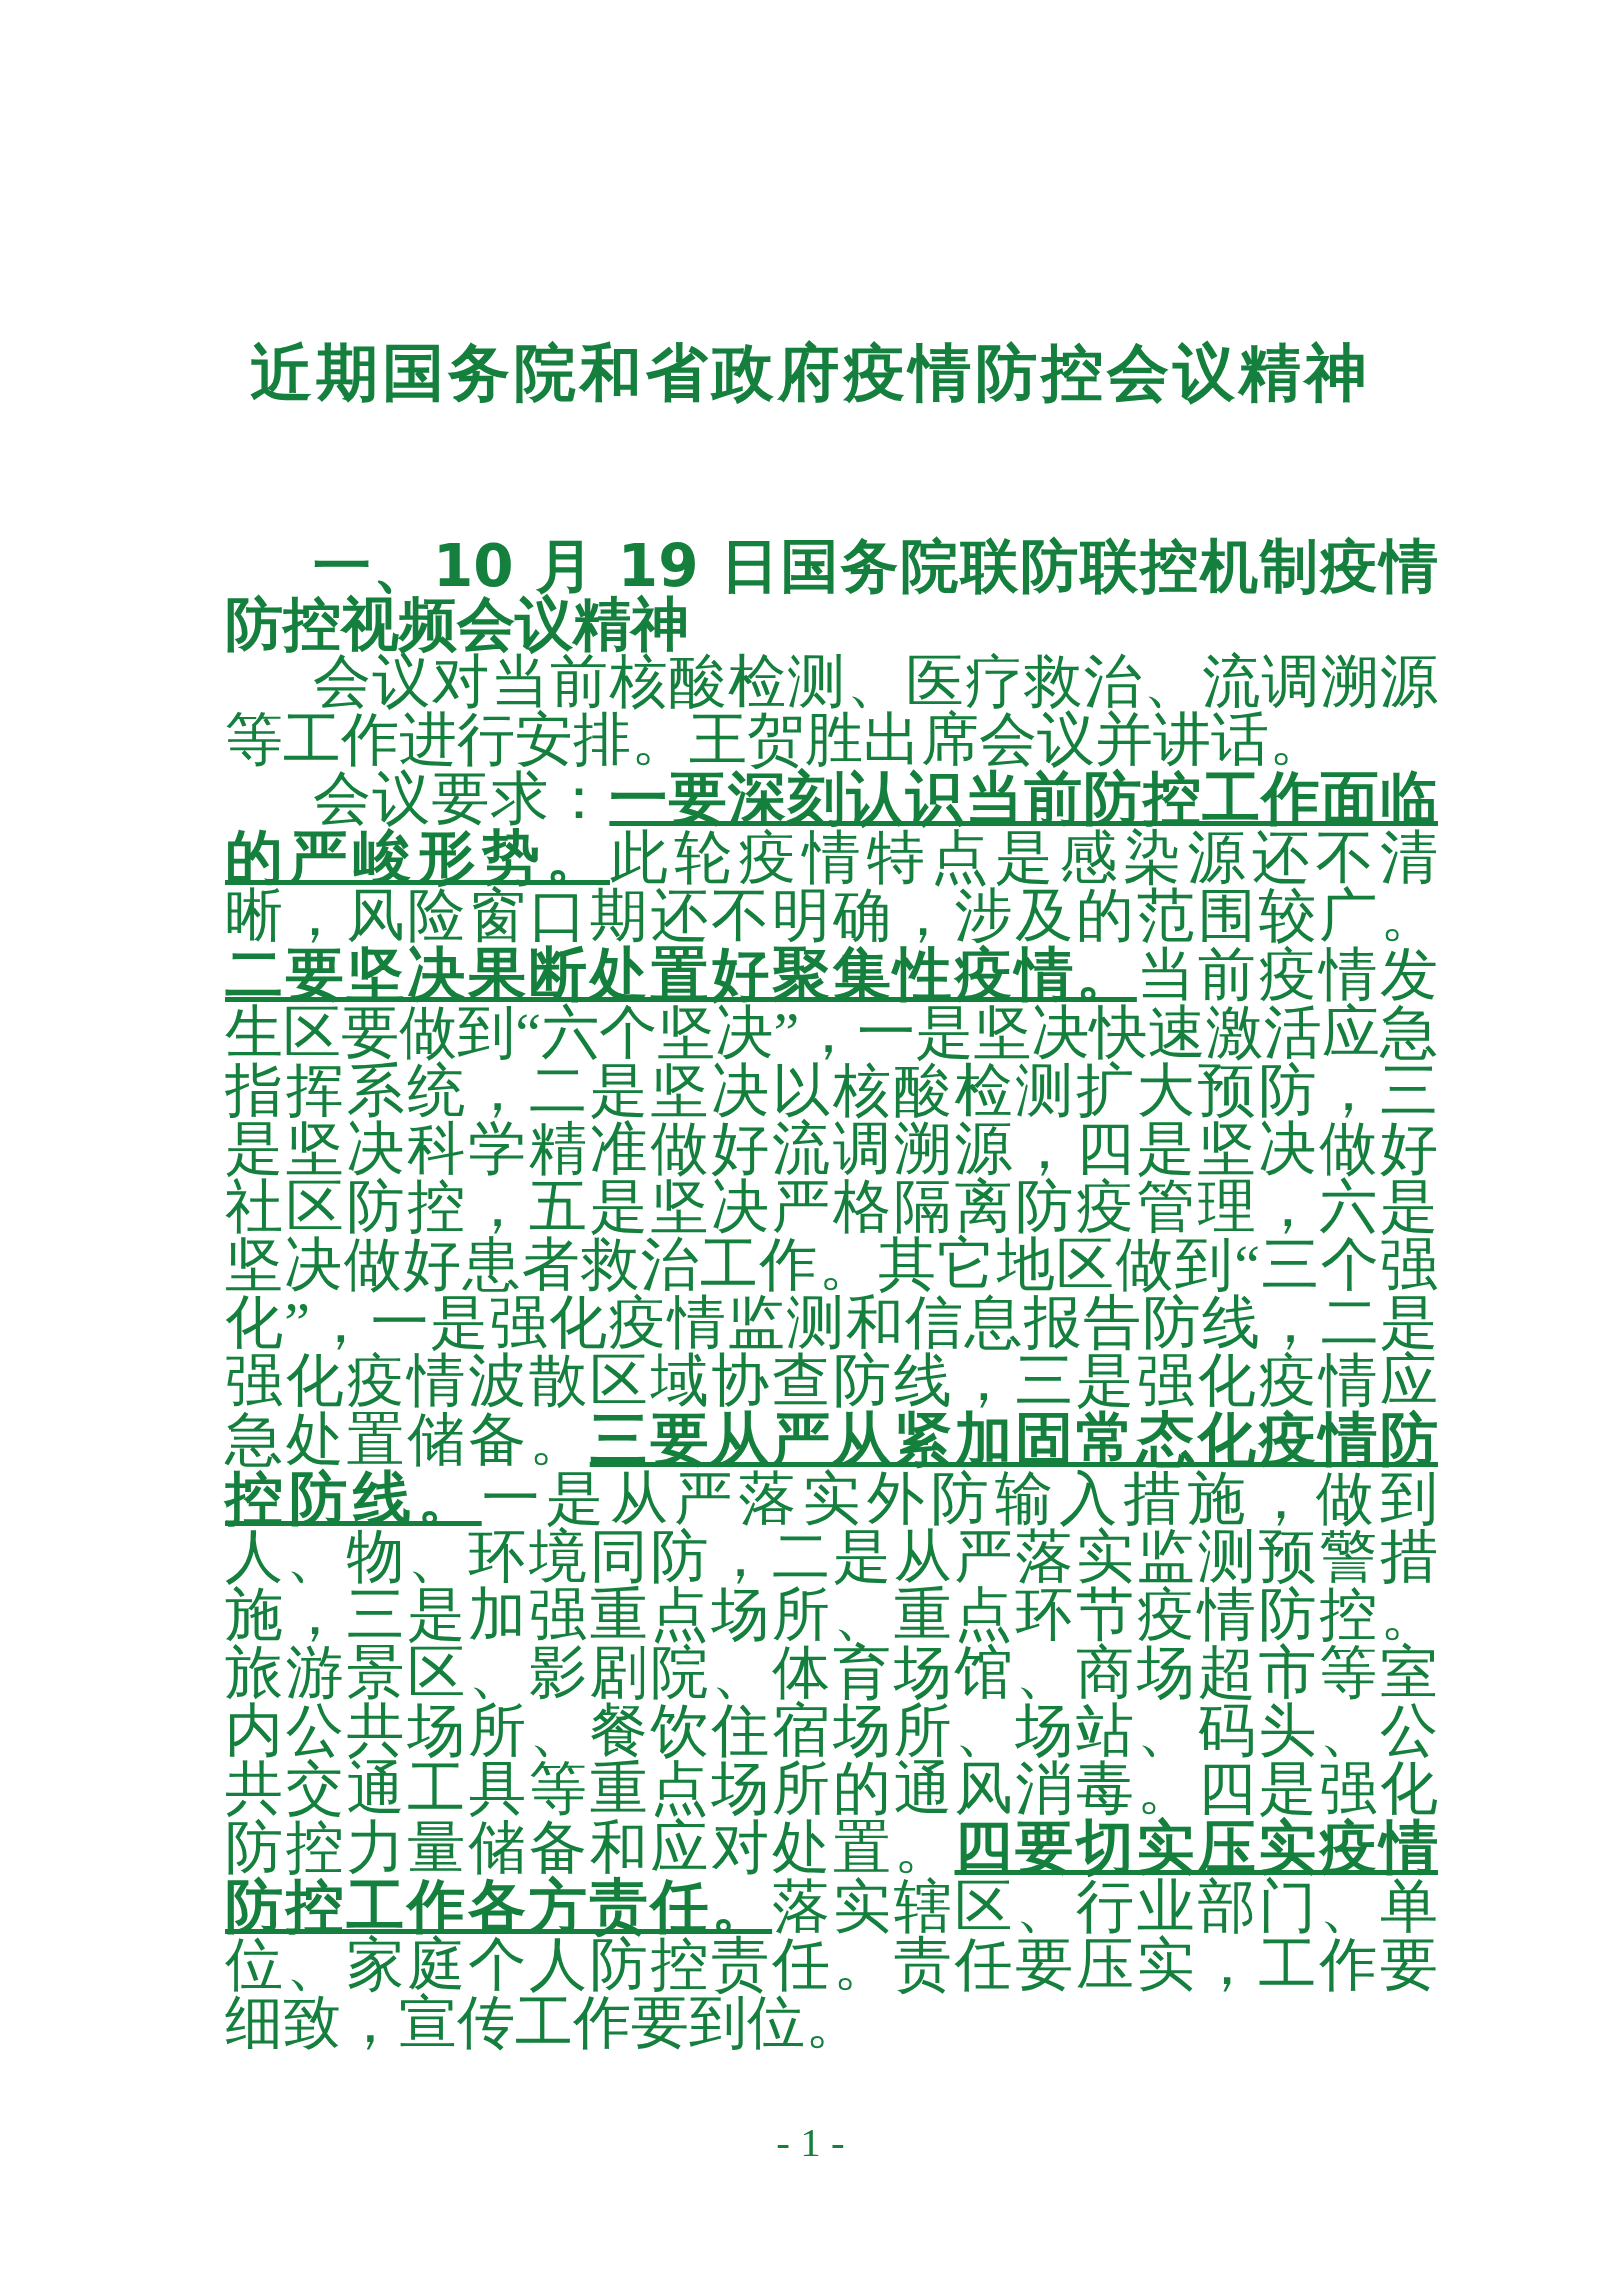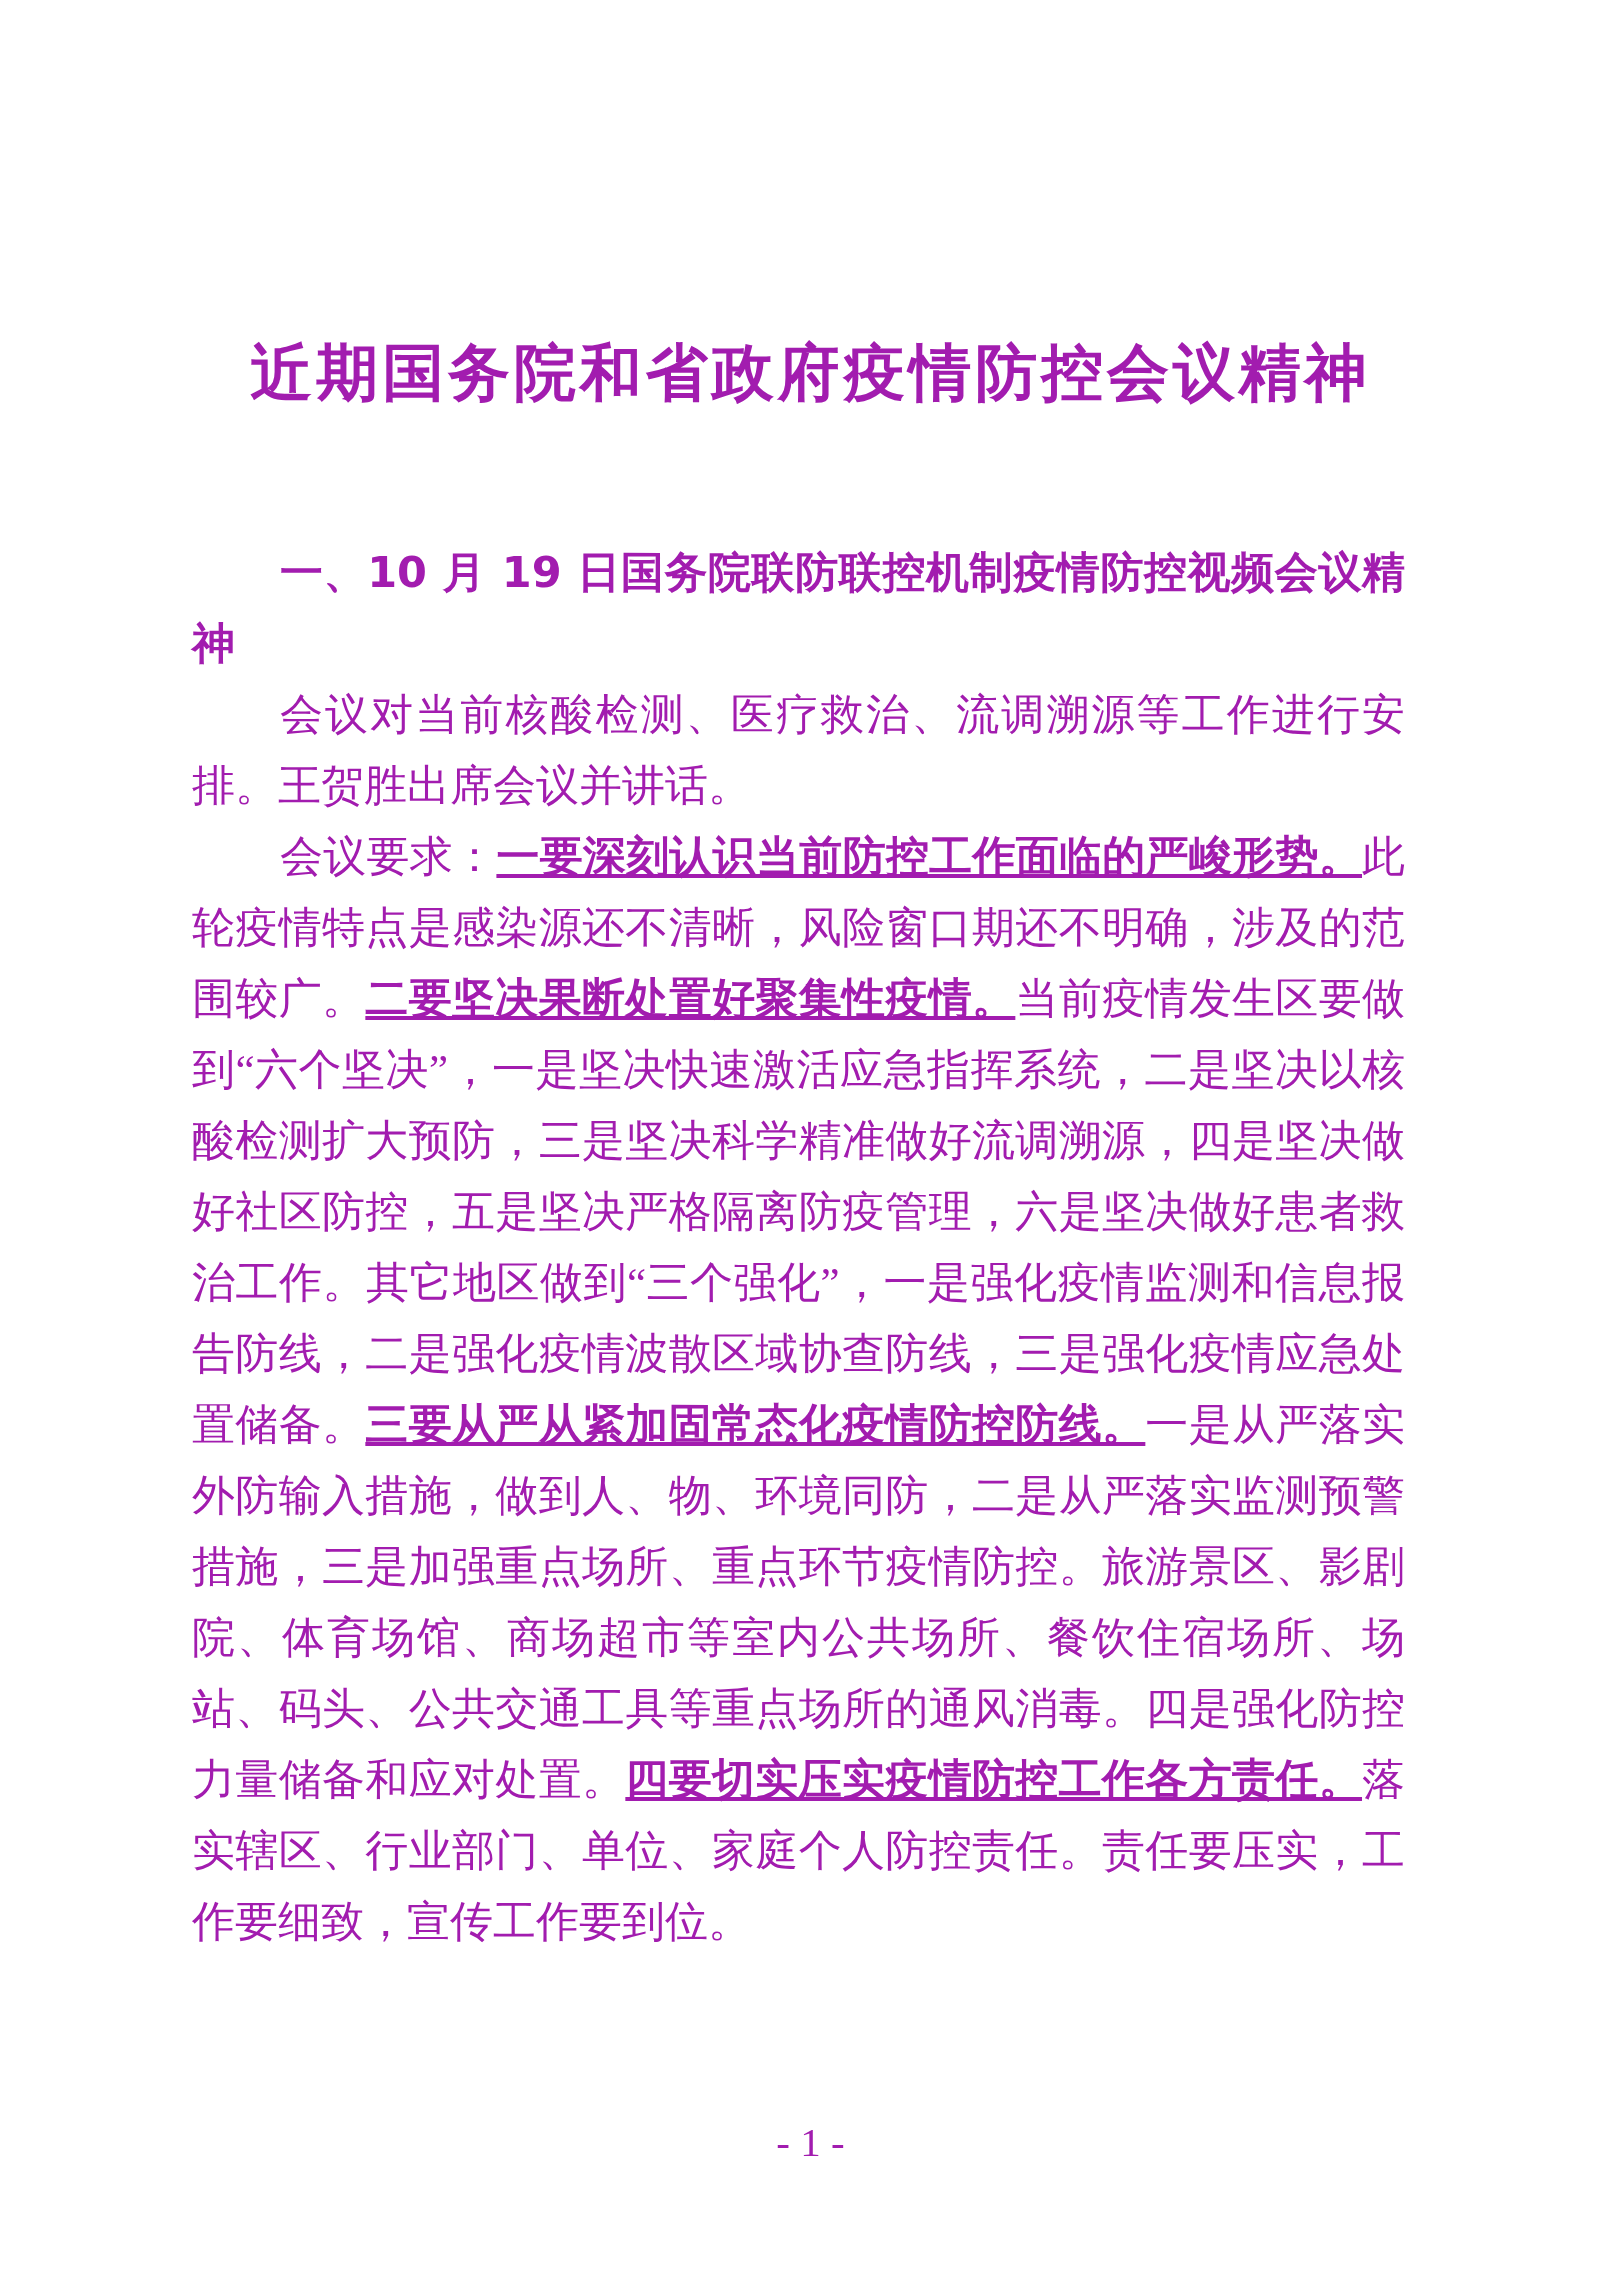--- a/index.html
+++ b/index.html
@@ -5,44 +5,44 @@
   html, body {
     margin: 0;
     padding: 0;
     background: #ffffff;
   }
   .page {
     position: relative;
     width: 1621px;
     height: 2293px;
     background: #ffffff;
-    color: #a21caf;
+    color: #15803d;
     overflow: hidden;
     font-family: "Liberation Serif", "DejaVu Serif", serif;
   }
   .doc-title {
     position: absolute;
     top: 329px;
     left: 0;
     width: 100%;
     margin: 0;
     text-align: center;
     font-size: 62px;
     line-height: 88px;
     font-weight: bold;
     letter-spacing: 3.9px;
     font-family: "DejaVu Serif", "Liberation Serif", serif;
   }
   .body-text {
     position: absolute;
     top: 537px;
-    left: 192px;
+    left: 225px;
     width: 1213px;
-    font-size: 43px;
-    line-height: 71px;
+    font-size: 58px;
+    line-height: 58px;
     text-align: justify;
   }
   .body-text p {
     margin: 0;
     padding: 0;
     text-indent: 88px;
   }
   .hd {
     font-weight: bold;
     font-family: "DejaVu Sans", "Liberation Sans", sans-serif;

